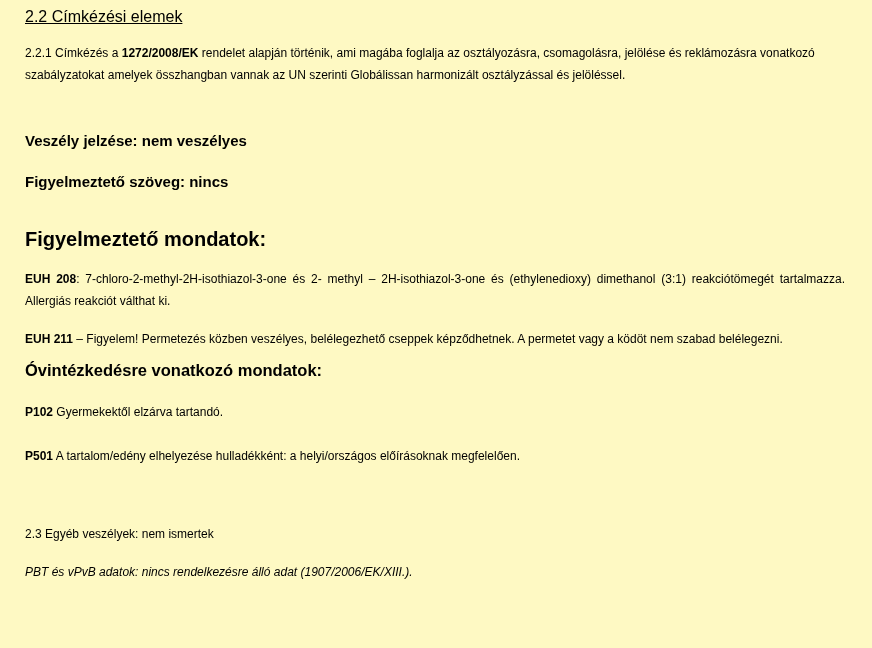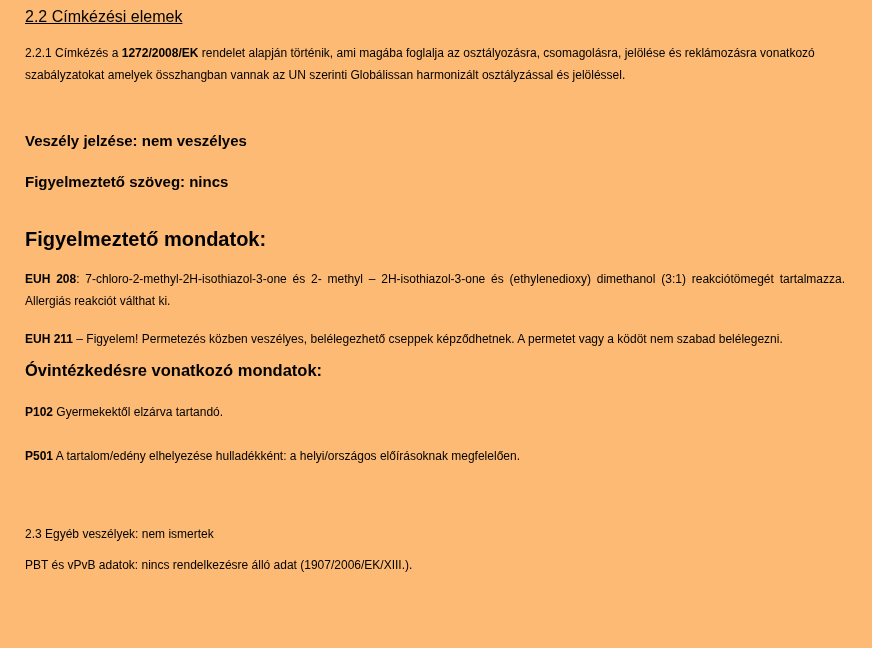--- a/index.html
+++ b/index.html
@@ -13,21 +13,21 @@
     overflow: hidden;
     font-family: "Liberation Sans", sans-serif;
     color: #000000;
     box-sizing: border-box;
   }
   .page {
     box-sizing: border-box;
     width: 872px;
     height: 648px;
     padding: 8px 27px 0 25px;
-    background: #fdba74;
+    background: #fef9c3;
   }
   .block {
     margin: 0;
     font-size: 12px;
     line-height: 22px;
   }
   .section-heading {
     text-decoration: underline;
     font-weight: normal;
     font-size: 16px;
@@ -46,21 +46,21 @@
     line-height: 20px;
     font-weight: bold;
   }
   .warn-heading { margin-top: 38px; }
   .euh208 { margin-top: 19px; text-align: justify; }
   .euh211 { margin-top: 16px; text-align: justify; }
   .precaution-heading { margin-top: 10px; font-size: 16.5px; }
   .p102 { margin-top: 21px; }
   .p501 { margin-top: 22px; }
   .sec23 { margin-top: 56px; }
-  .pbt { margin-top: 9px; }
+  .pbt { margin-top: 16px; font-style: italic; }
 </style>
 </head>
 <body>
 
 <div class="page">
 
   <p class="block section-heading">2.2 Címkézési elemek</p>
 
   <p class="block para-221"><span>2.2.1 Címkézés a </span><span style="font-weight: bold;">1272/2008/EK</span><span> rendelet alapján történik, ami magába foglalja az osztályozásra, csomagolásra, jelölése és reklámozásra vonatkozó szabályzatokat amelyek összhangban vannak az UN szerinti Globálissan harmonizált osztályzással és jelöléssel.</span></p>
 

